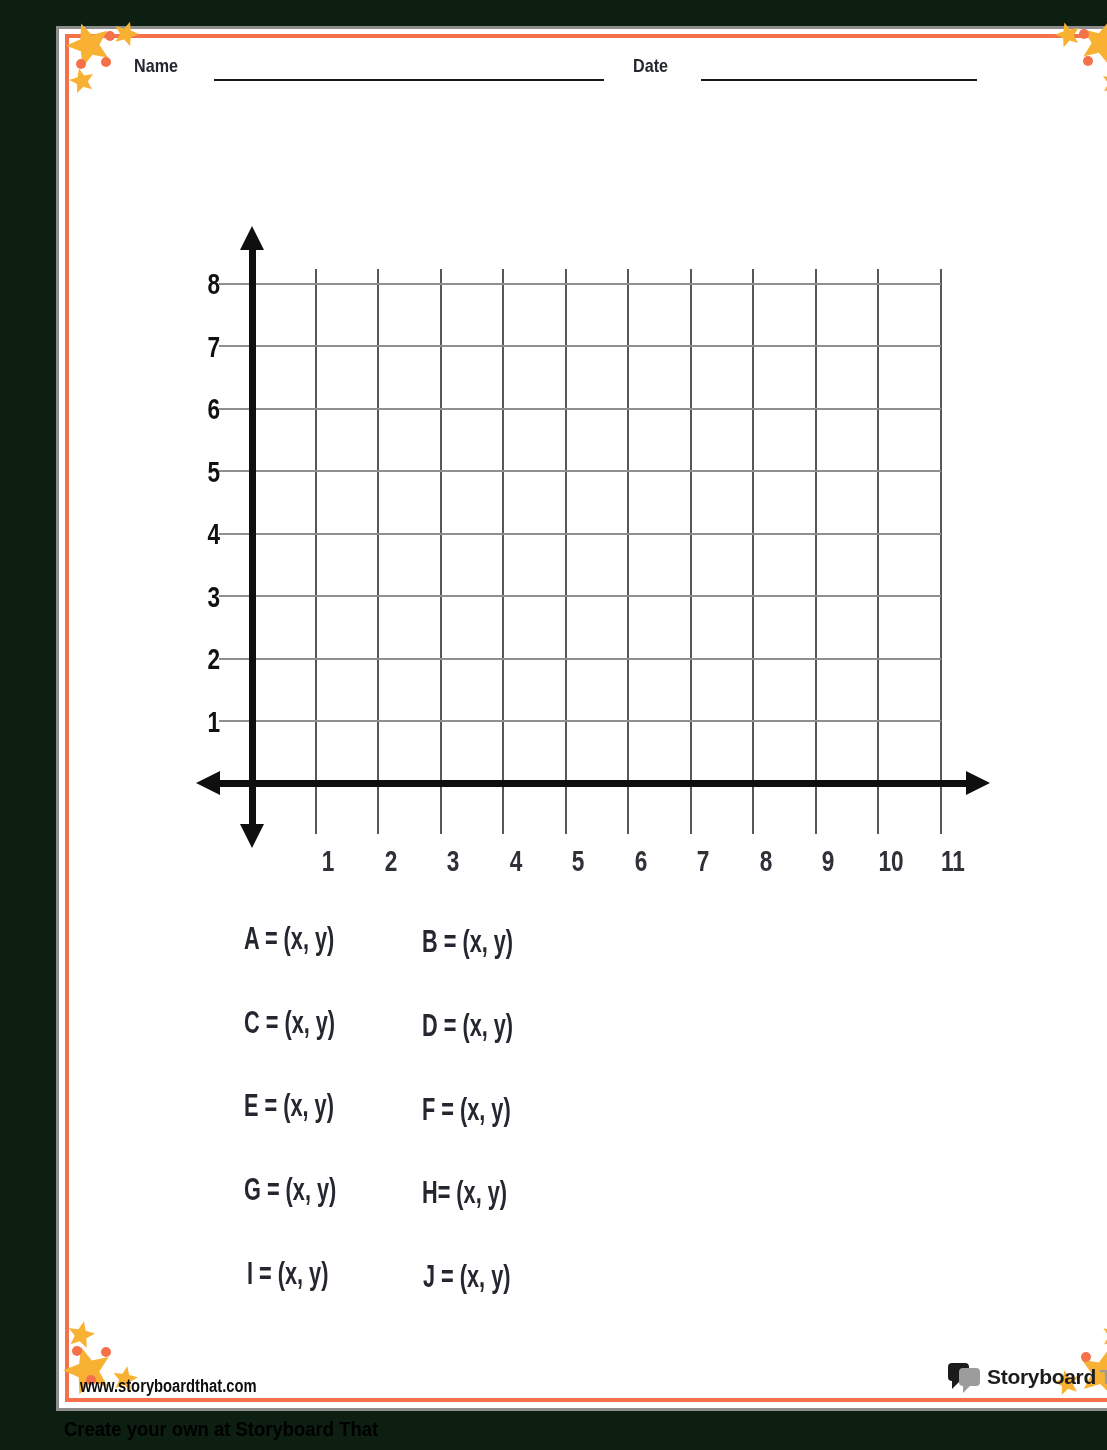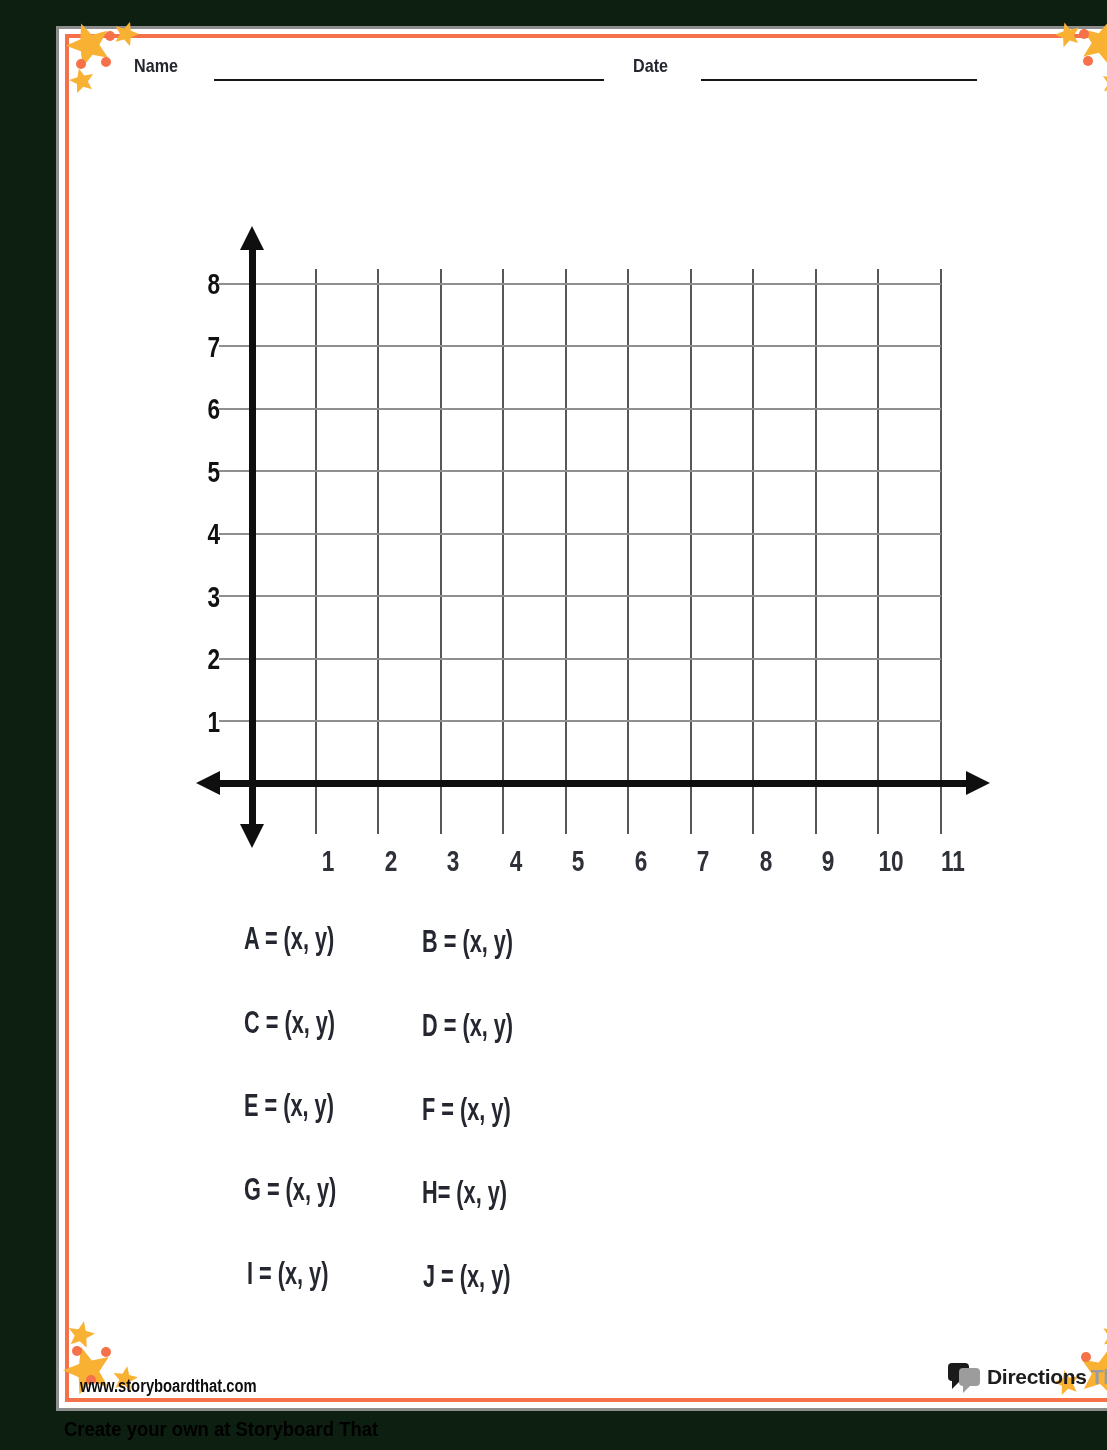--- a/index.html
+++ b/index.html
@@ -148,19 +148,19 @@
 
   <div class="site">www.storyboardthat.com</div>
 
   <div class="logo">
     <svg width="36" height="34" viewBox="0 0 36 34">
       <rect x="1" y="3" width="21" height="18" rx="4" fill="#1b1b1b"></rect>
       <polygon points="5,20 5,29 14,20" fill="#1b1b1b"></polygon>
       <rect x="12" y="8" width="21" height="18" rx="4" fill="#9c9c9c"></rect>
       <polygon points="16,25 16,33 24,25" fill="#9c9c9c"></polygon>
     </svg>
-    <span class="w1">Directions</span>
+    <span class="w1">Storyboard</span>
       <span class="w2">That</span>
   </div>
 
   <div class="tagline">Create your own at Storyboard That</div>
 
 </div>
 
 </body></html>

